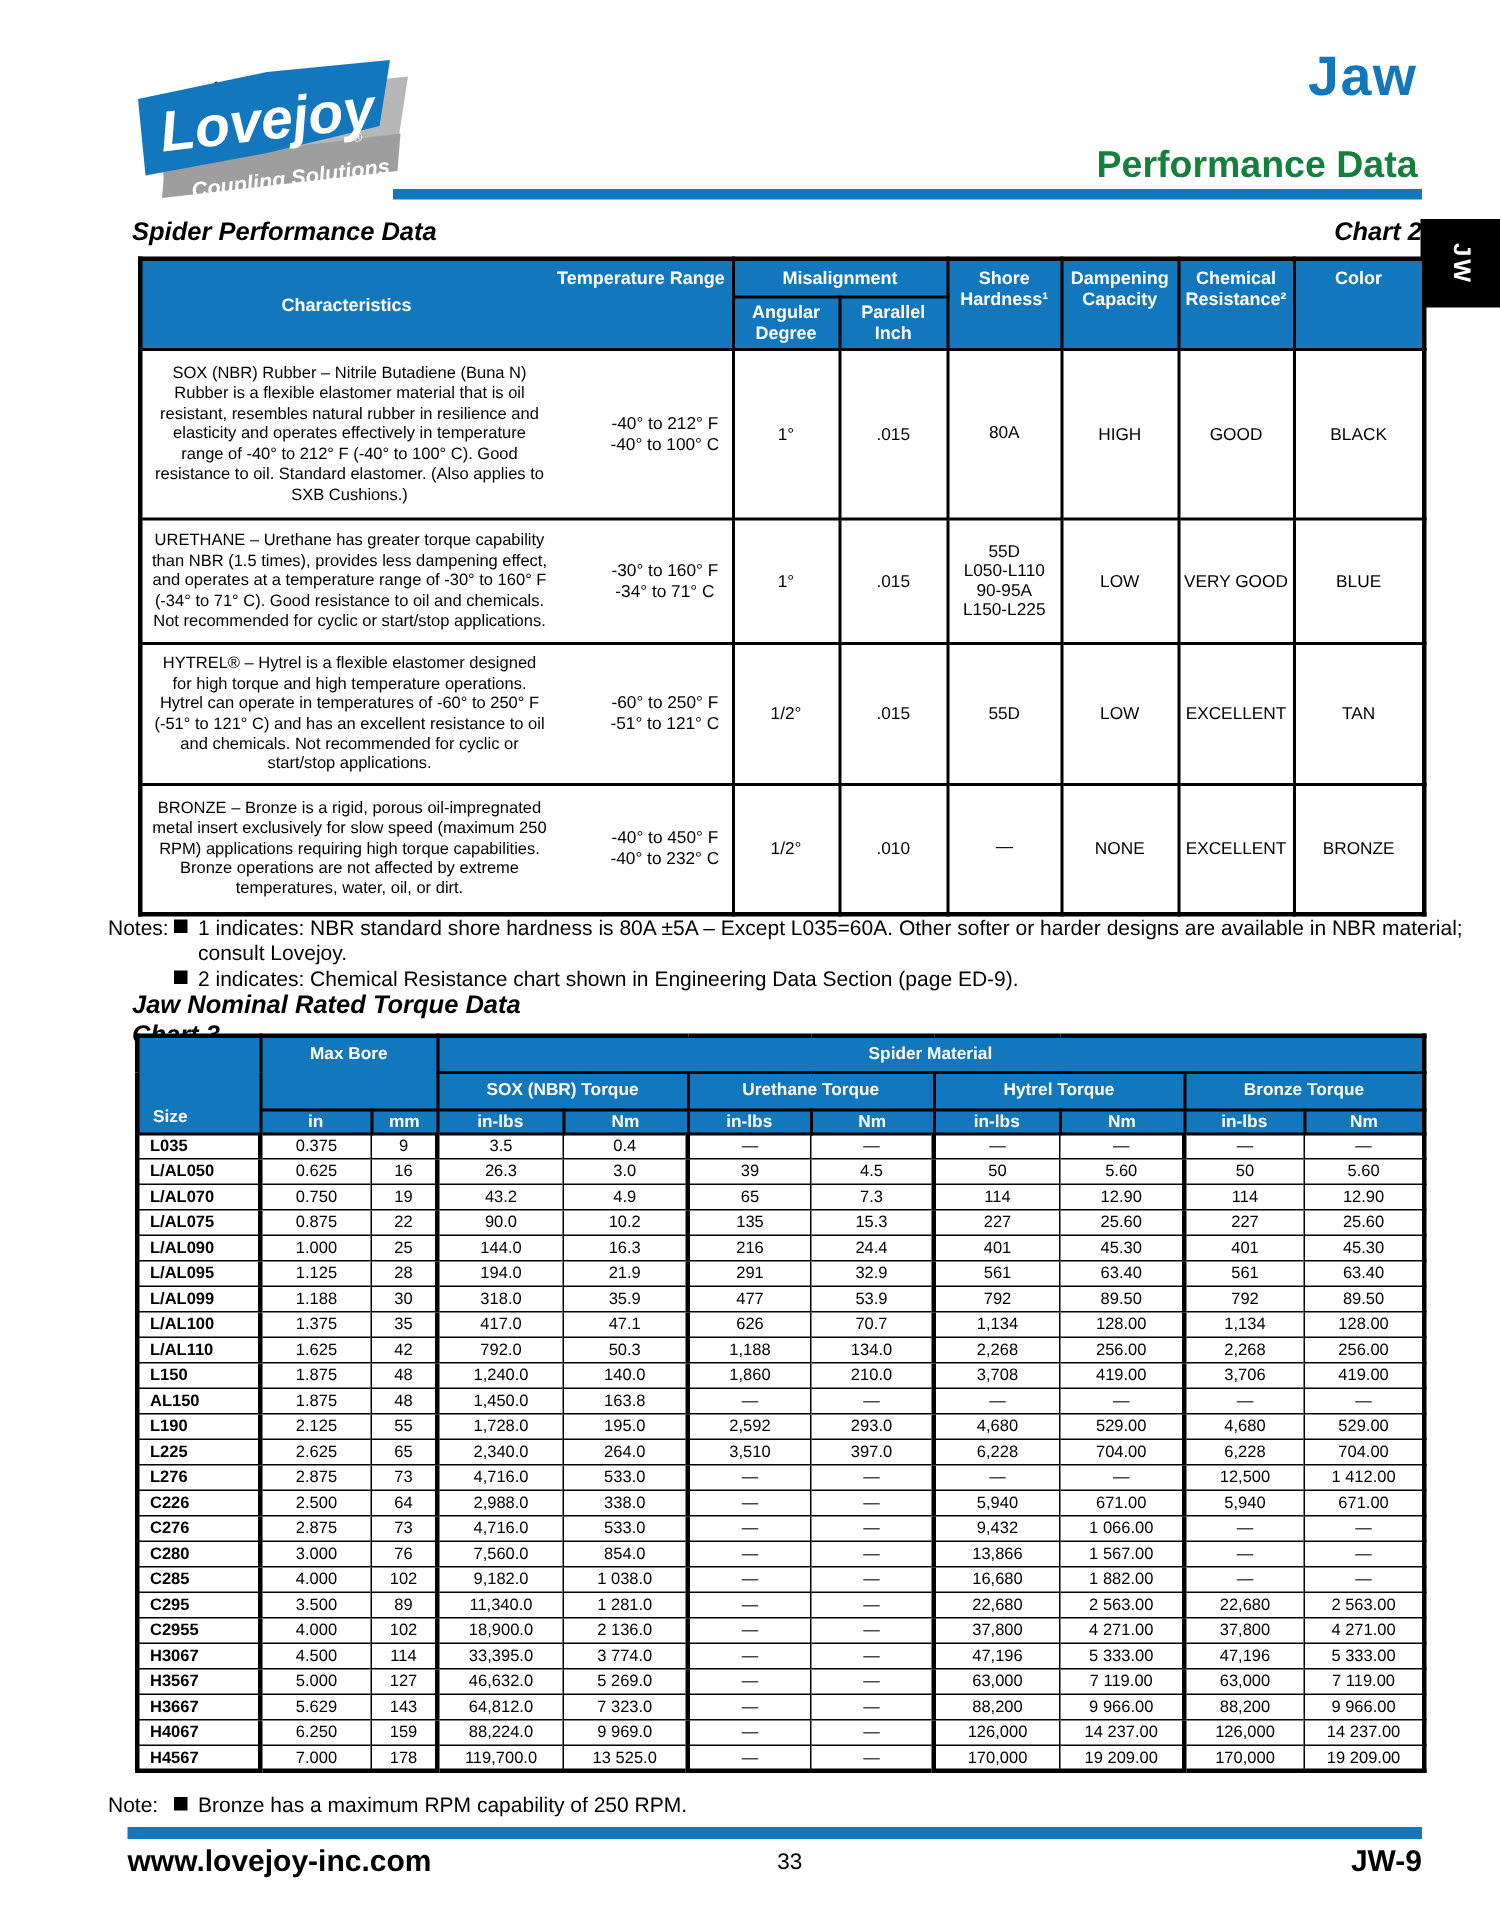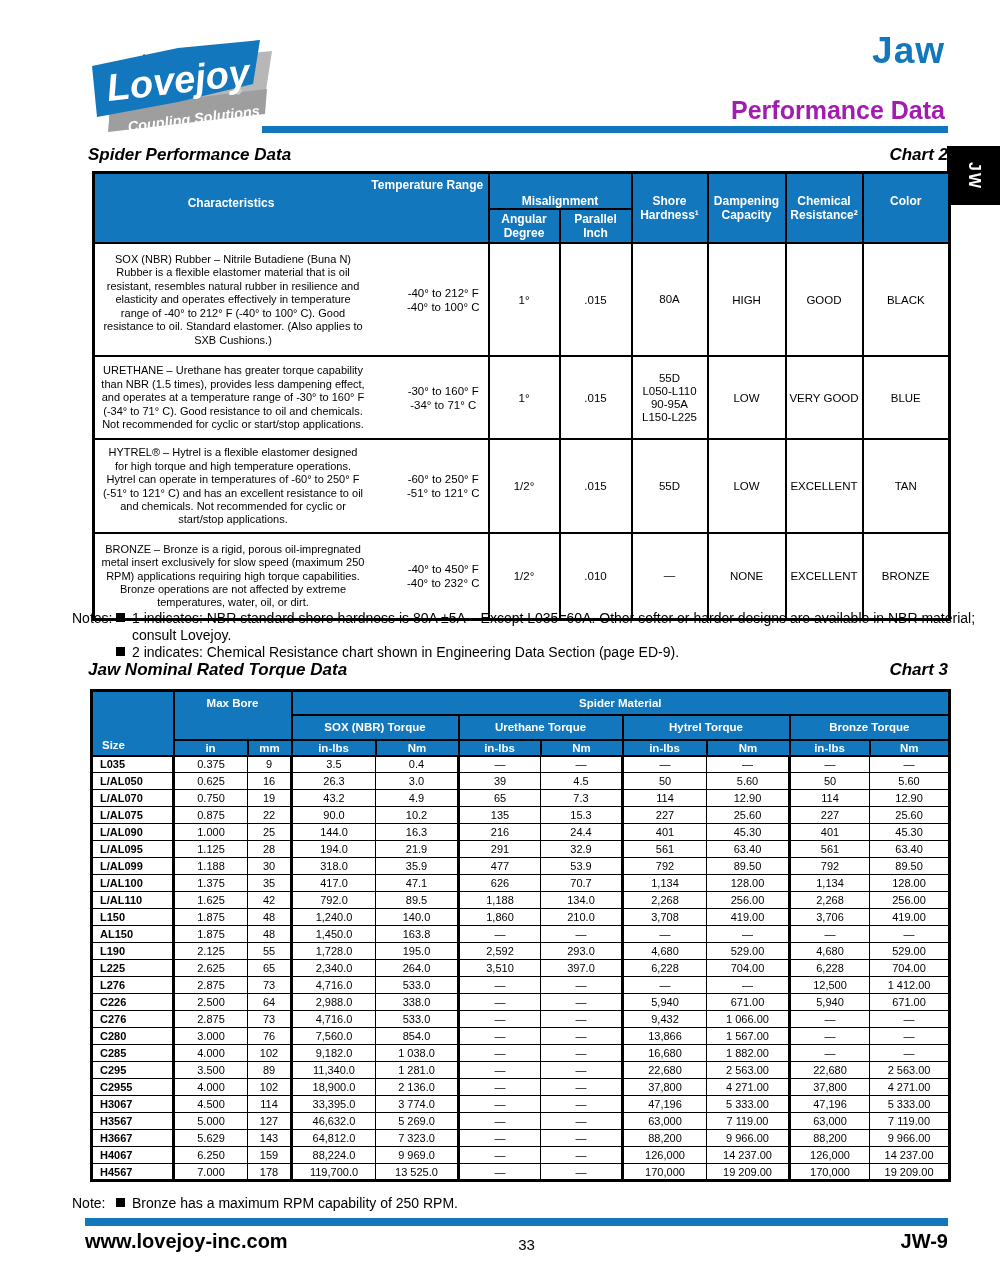--- a/index.html
+++ b/index.html
@@ -10,45 +10,45 @@
     margin:0 auto; overflow:hidden; color:#000;
   }
 
   
   .logo { position:absolute; left:83px; top:22px; width:195px; height:118px; }
   .jaw-title {
     position:absolute; top:30px; right:55px; font-size:37px; font-weight:bold;
     color:#1277BD; letter-spacing:1px;
   }
   .perf-title {
-    position:absolute; top:96px; right:55px; font-size:25px; font-weight:bold; color:#a21caf;text-align:center;
+    position:absolute; top:96px; right:55px; font-size:25px; font-weight:bold; color:#15803d;text-align:center;
   }
   .blue-rule { position:absolute; left:262px; right:52px; top:126px; height:7px; background:#1277BD; }
   .jw-tab {
     position:absolute; left:947px; top:146px; width:53px; height:59px; background:#000;
     display:flex; align-items:center; justify-content:center;
   }
   .jw-tab span {
     color:#fff; font-weight:bold; font-size:16px; letter-spacing:2px;
     writing-mode:vertical-rl;
   }
 
   
   .sec-row { position:absolute; left:88px; right:52px; display:flex; justify-content:space-between; }
   .sec-row .sec-title, .sec-row .chart-label { font-size:17px; font-weight:bold; font-style:italic; }
   #c2row { top:145px; }
-  #c3row { top:660px; }
+  #c3row { top:660px;flex-direction:column; }
 
   
   .t2wrap { position:absolute; left:92px; top:171px; }
   table.ch2 { border-collapse:collapse; table-layout:fixed; width:856px; border:3px solid #000; }
   table.ch2 th, table.ch2 td { border:2px solid #000; }
   table.ch2 thead th {
     background:#1277BD; color:#fff; font-size:12px; font-weight:bold; text-align:center;
-    vertical-align:top; padding-top:20px; line-height:14px;
+    vertical-align:top; padding-top:4px; line-height:14px;
   }
   table.ch2 thead tr.sub th { vertical-align:middle; padding-top:0;margin-left:12px; }
   .char-h { padding:0 !important; }
   .char-h .hd-flex { display:flex; height:58px; }
   .char-h .hd-left { width:272px; display:flex; align-items:center; justify-content:center; }
   .char-h .hd-right { flex:1; padding-top:4px; text-align:center; line-height:14px; }
   table.ch2 td { font-size:11.5px; text-align:center; vertical-align:middle; }
   td.char-cell { padding:0 !important; text-align:left; }
   .char-flex { display:flex; align-items:stretch; height:100%;gap:32px; }
   .char-text { width:272px; padding:4px 2px 3px 6px; font-size:11px; line-height:13.4px; }
@@ -78,21 +78,21 @@
   th.maxbore-h { vertical-align:top !important; padding-top:5px; }
   table.ch3 td {
     border-top:1.5px solid #000; border-left:1.5px solid #000;
     height:17px; text-align:center; padding:0; white-space:nowrap;
   }
   table.ch3 td.vthick { border-left:3px solid #000; }
   table.ch3 td.size-c { font-weight:bold; text-align:left; padding-left:7px; border-left:none; }
 
   
   .foot-bar { position:absolute; left:85px; right:52px; top:1218px; height:8px; background:#1277BD; }
-  .foot-row { position:absolute; left:85px; right:52px; top:1230px; display:flex; align-items:flex-end; }
+  .foot-row { position:absolute; left:85px; right:52px; top:1230px; display:flex; align-items:center; }
   .foot-site { font-size:20px; font-weight:bold; flex:1; }
   .foot-page { font-size:15px; flex:0 0 auto; transform:translateX(10px); }
   .foot-code { font-size:20px; font-weight:bold; flex:1; text-align:right; }
 </style>
 </head>
 <body>
 
 <div class="page">
 
   <svg class="logo" viewBox="0 0 195 118" aria-hidden="true">
@@ -384,21 +384,21 @@
             <td class="vthick">1,134</td>
             <td>128.00</td>
             <td class="vthick">1,134</td>
             <td>128.00</td>
           </tr>
           <tr>
             <td class="size-c">L/AL110</td>
             <td class="vthick">1.625</td>
             <td>42</td>
             <td class="vthick">792.0</td>
-            <td>89.5</td>
+            <td>50.3</td>
             <td class="vthick">1,188</td>
             <td>134.0</td>
             <td class="vthick">2,268</td>
             <td>256.00</td>
             <td class="vthick">2,268</td>
             <td>256.00</td>
           </tr>
           <tr>
             <td class="size-c">L150</td>
             <td class="vthick">1.875</td>

